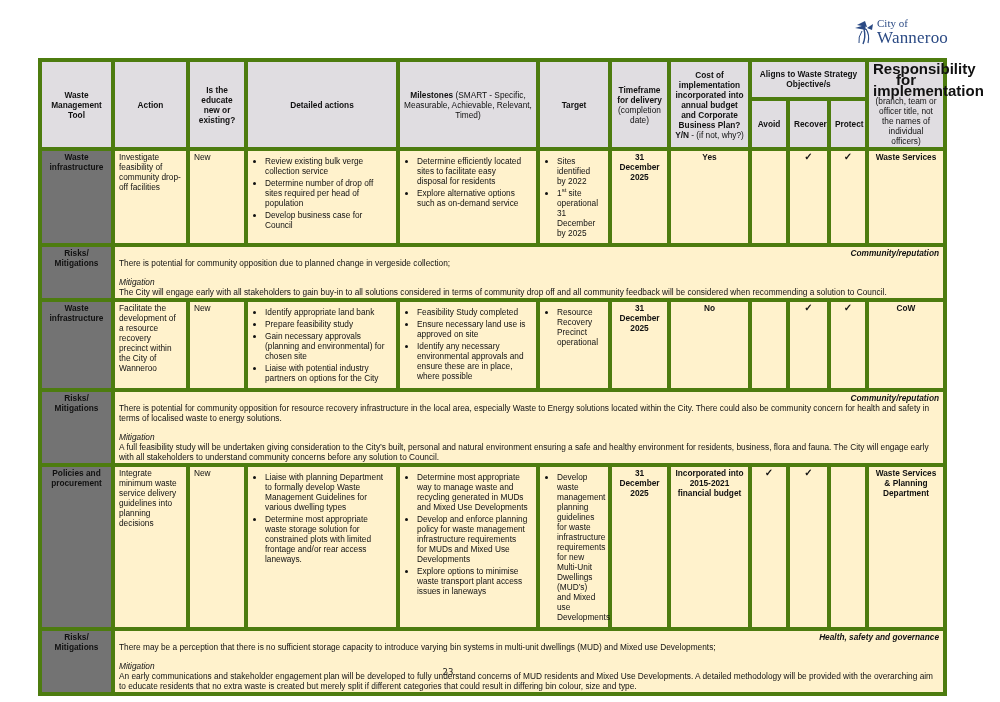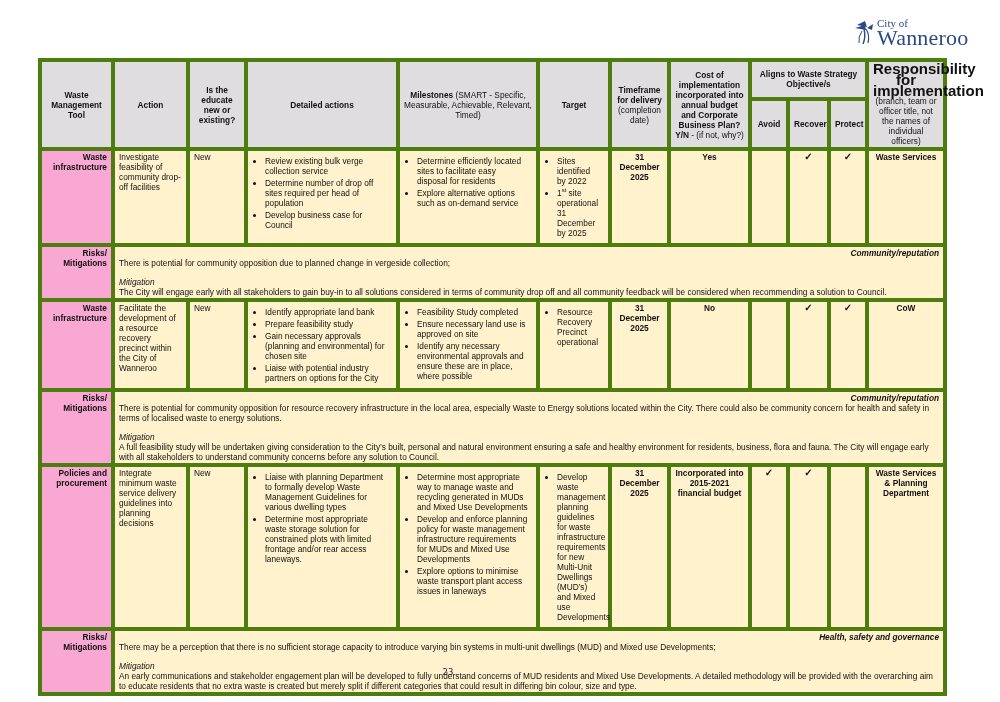--- a/index.html
+++ b/index.html
@@ -3,29 +3,29 @@
 <meta charset="utf-8">
 <style>
   html, body { margin: 0; padding: 0; background: #ffffff; }
   body { width: 1000px; height: 702px; position: relative; overflow: hidden;
          font-family: "Liberation Sans", sans-serif; color: #111; }
   .logo { position: absolute; left: 853px; top: 17px; width: 92px; height: 32px; }
   .logo .glyph { position: absolute; left: 0; top: 2px; width: 22px; height: 26px; }
   .logo .l1 { position: absolute; left: 24px; top: 0; font-family: "Liberation Serif", serif;
               font-size: 11px; color: #2b4a84; line-height: 12px; }
   .logo .l2 { position: absolute; left: 24px; top: 12px; font-family: "Liberation Serif", serif;
-              font-size: 22px; color: #2b4a84; line-height: 18px; letter-spacing: 0.2px; }
+              font-size: 17px; color: #2b4a84; line-height: 18px; letter-spacing: 0.2px; }
 
   table.plan { position: absolute; left: 38px; top: 58px; width: 905px;
                border-collapse: collapse; table-layout: fixed; font-size: 8.3px; line-height: 10px; }
   table.plan td, table.plan th { border: 4px solid #4d7c0f; padding: 1px 4px; vertical-align: top; }
   th { background: #e0dde1; font-weight: bold; text-align: center; vertical-align: middle !important; }
   th .sub { font-weight: normal; }
   td { background: #fff2cc; }
-  td.tool { background: #f9a8d4; font-weight: bold; text-align: right; vertical-align: middle; }
+  td.tool { background: #737373; font-weight: bold; text-align: center; vertical-align: middle; }
   td.mid { text-align: center; vertical-align: middle; font-weight: bold; }
   ul { margin: 4px; padding: 0 0 0 9px; }
   ul li { margin: 0 0 2px 0; padding: 0; }
   .risk-head { font-weight: bold; font-style: italic; text-align: right; }
   .mit-head { font-style: italic; margin-top: 9px; }
   .tick { font-size: 10px; }
   sup { font-size: 6px; line-height: 0; }
   .pageno { position: absolute; left: 0; width: 896px; top: 667px; text-align: center;
             font-size: 8.5px; font-family: "DejaVu Sans", sans-serif; color: #222; }
 </style>

